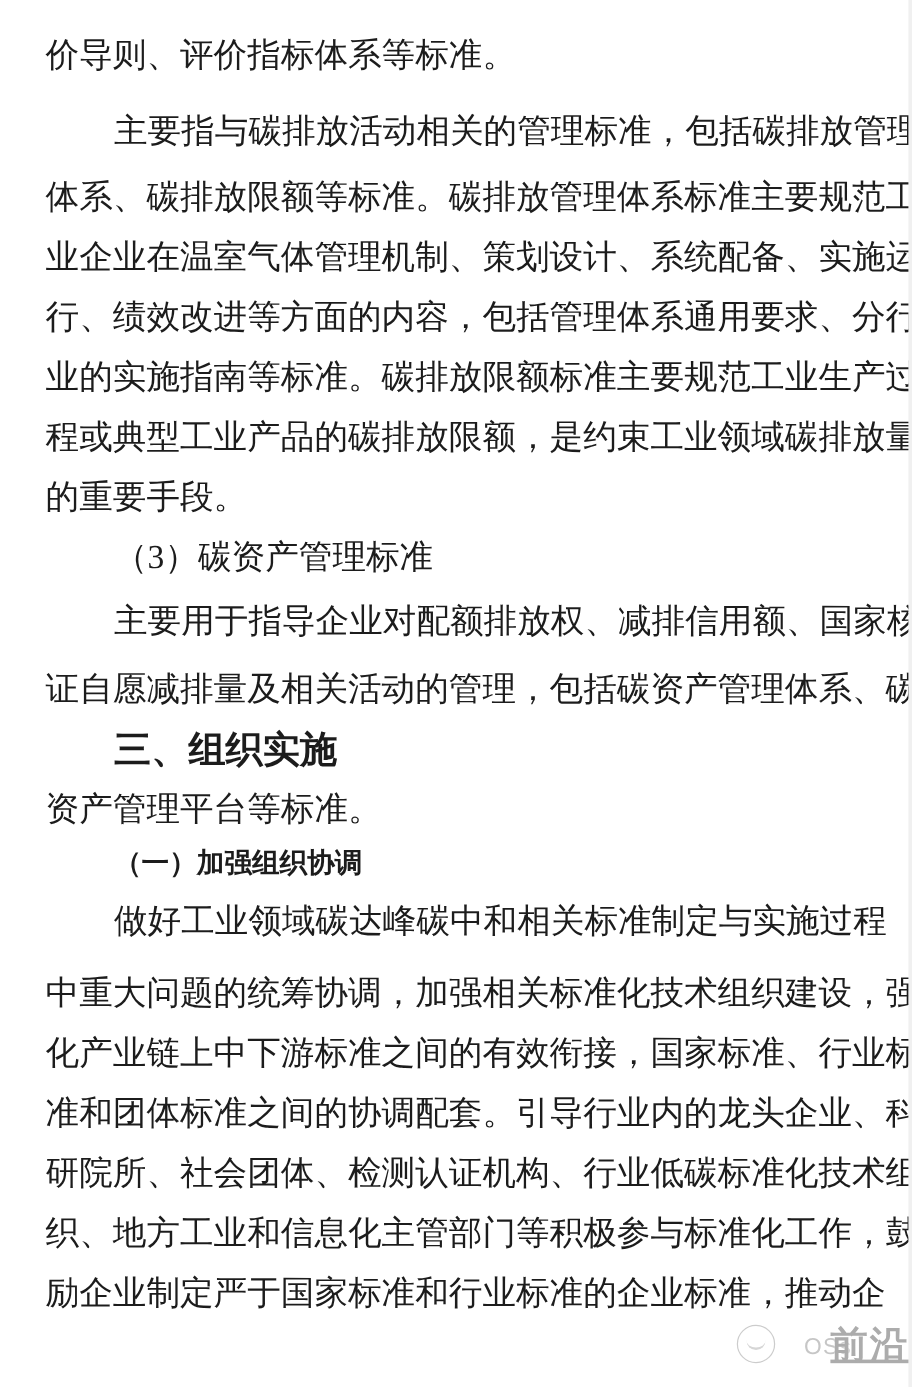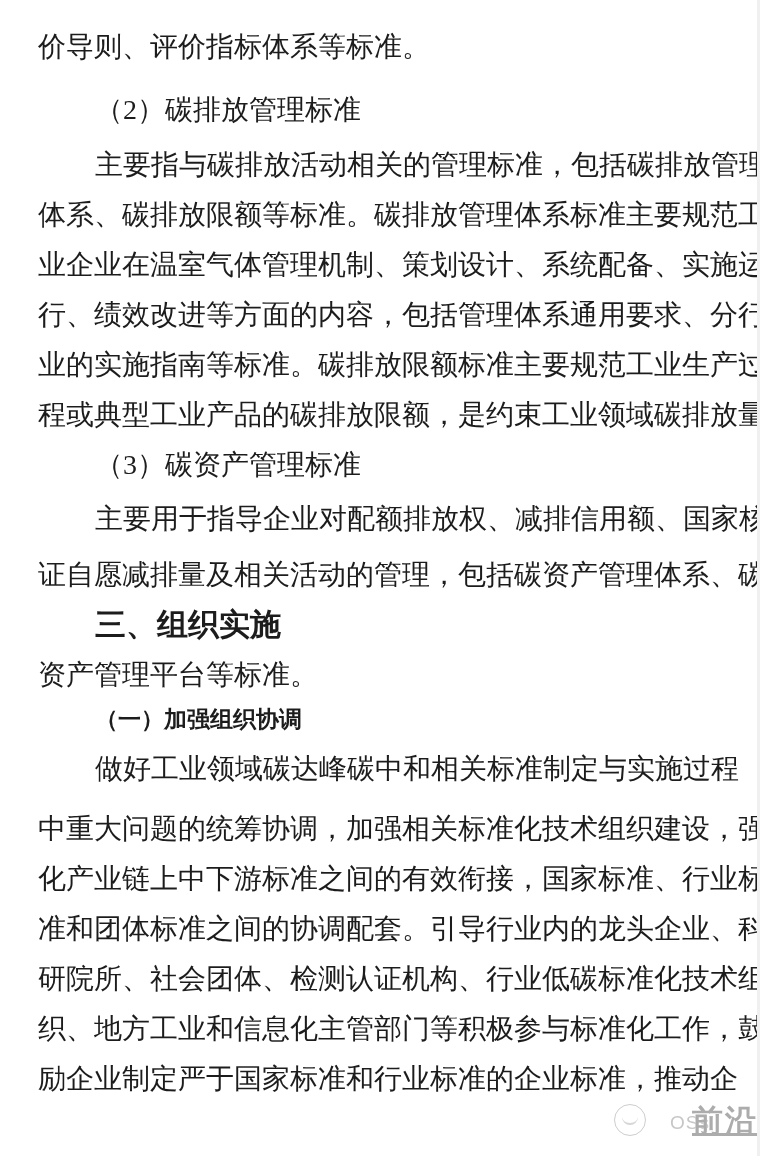--- a/index.html
+++ b/index.html
@@ -80,21 +80,20 @@
     letter-spacing:2px;
     text-decoration:underline;
   }
 </style>
 </head>
 <body>
 
 <div class="page">
   <div class="textcol">
       <div class="line ">价导则、评价指标体系等标准。</div>
-      <div class="line  indent">（2）碳排放管理标准</div>
       <div class="line  indent justify">
         <span>主</span>
         <span>要</span>
         <span>指</span>
         <span>与</span>
         <span>碳</span>
         <span>排</span>
         <span>放</span>
         <span>活</span>
         <span>动</span>
@@ -247,20 +246,21 @@
         <span>束</span>
         <span>工</span>
         <span>业</span>
         <span>领</span>
         <span>域</span>
         <span>碳</span>
         <span>排</span>
         <span>放</span>
         <span>量</span>
       </div>
+      <div class="line ">的重要手段。</div>
       <div class="line  indent">（3）碳资产管理标准</div>
       <div class="line  indent justify">
         <span>主</span>
         <span>要</span>
         <span>用</span>
         <span>于</span>
         <span>指</span>
         <span>导</span>
         <span>企</span>
         <span>业</span>

